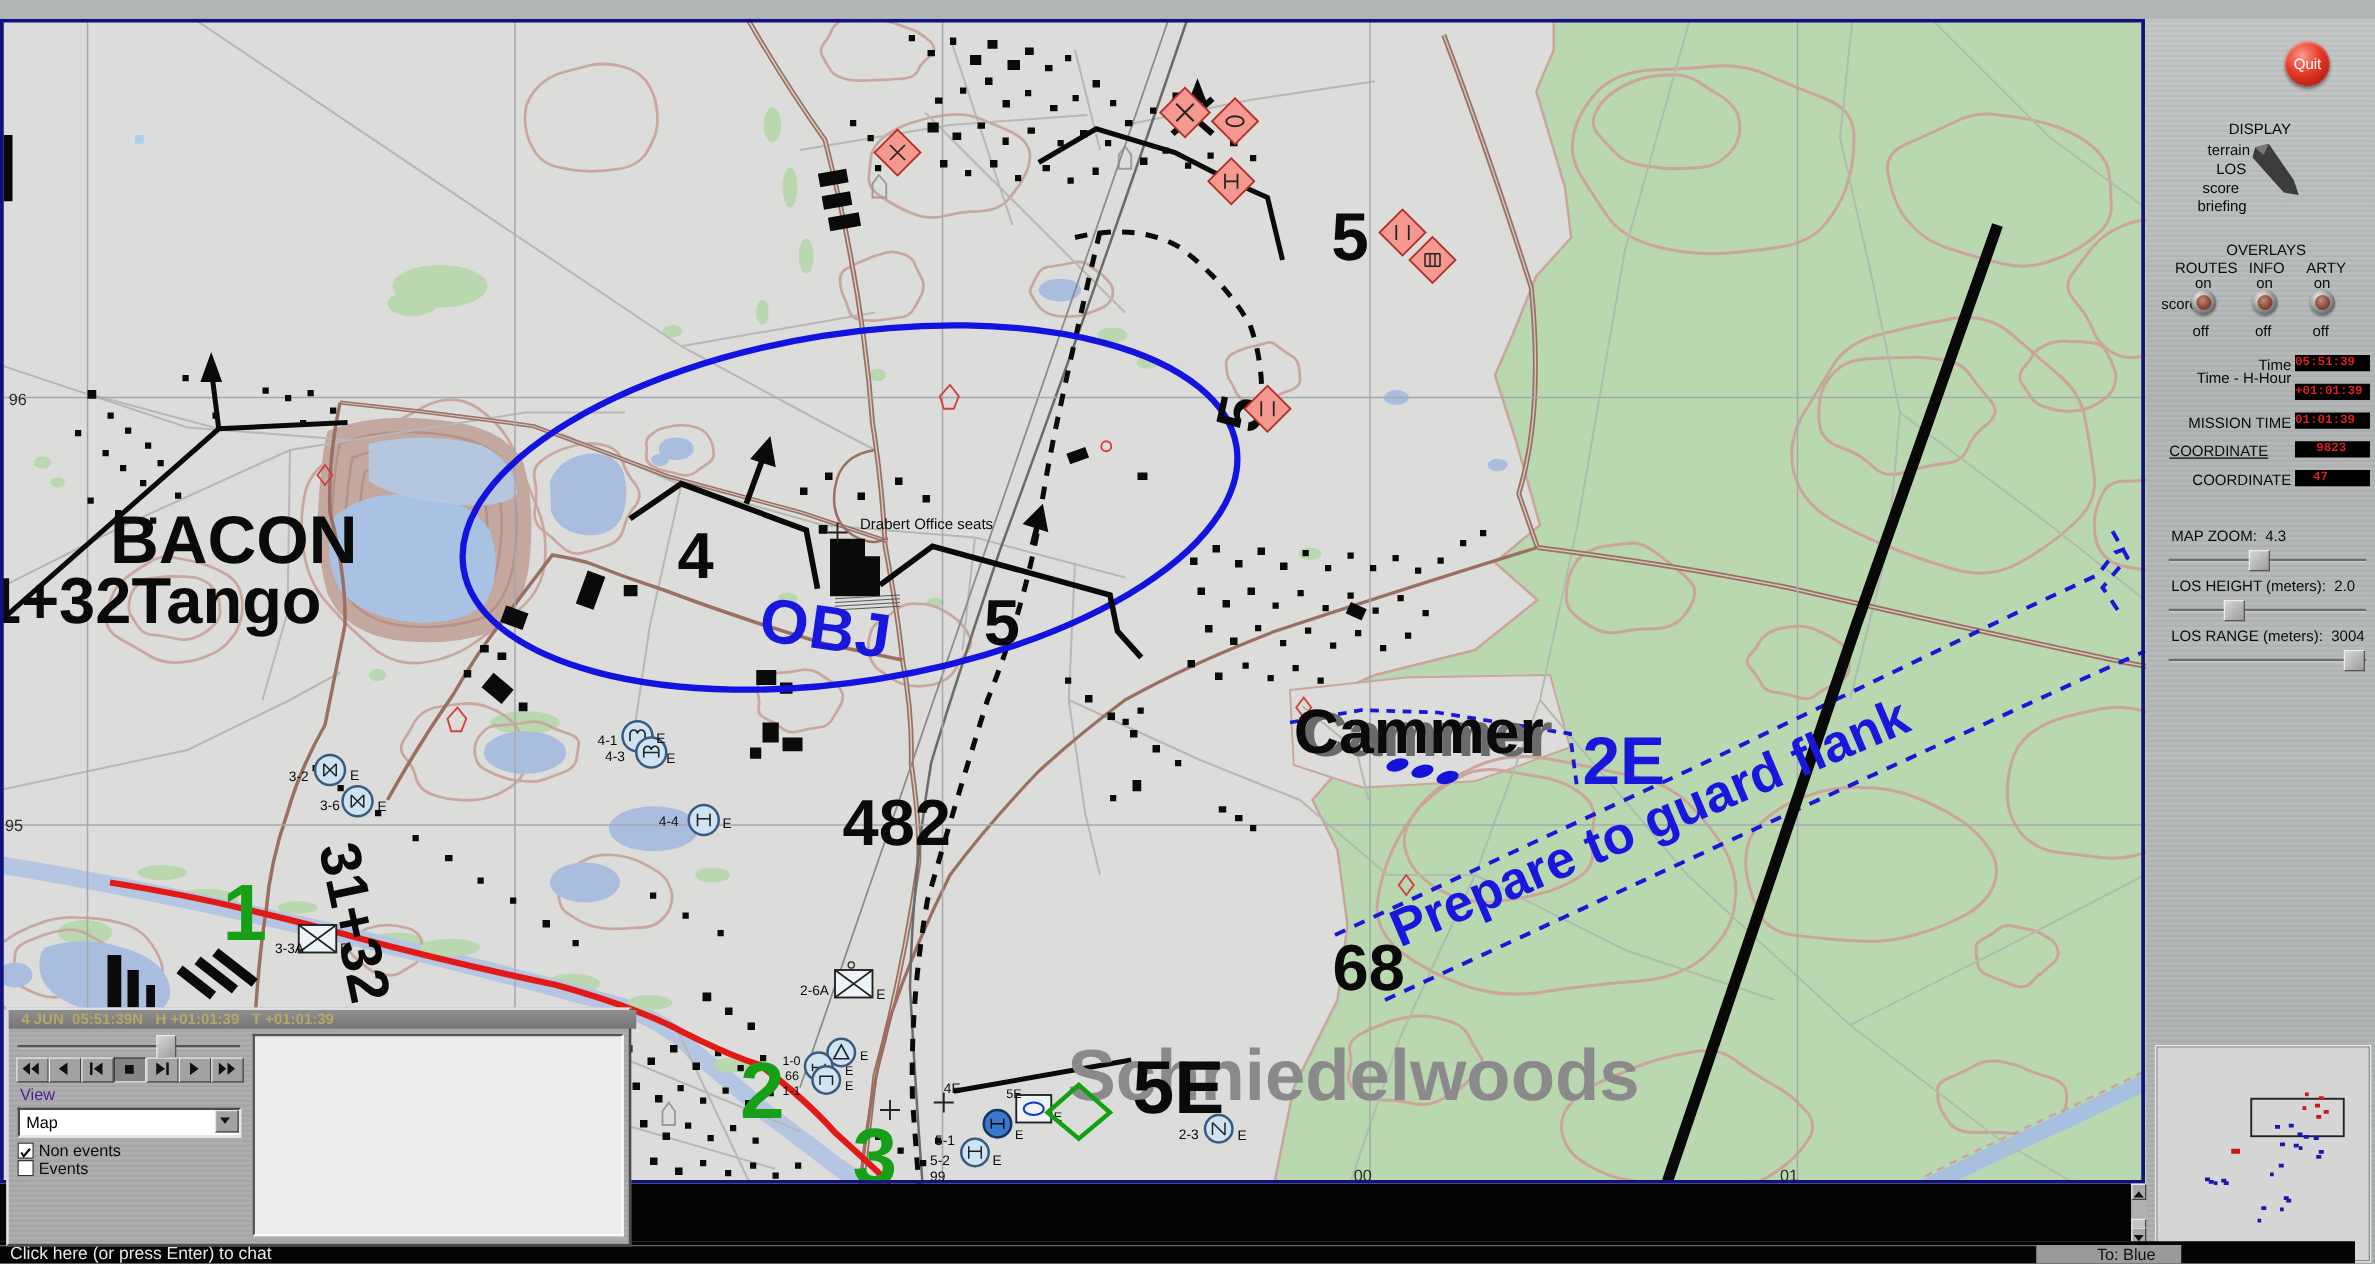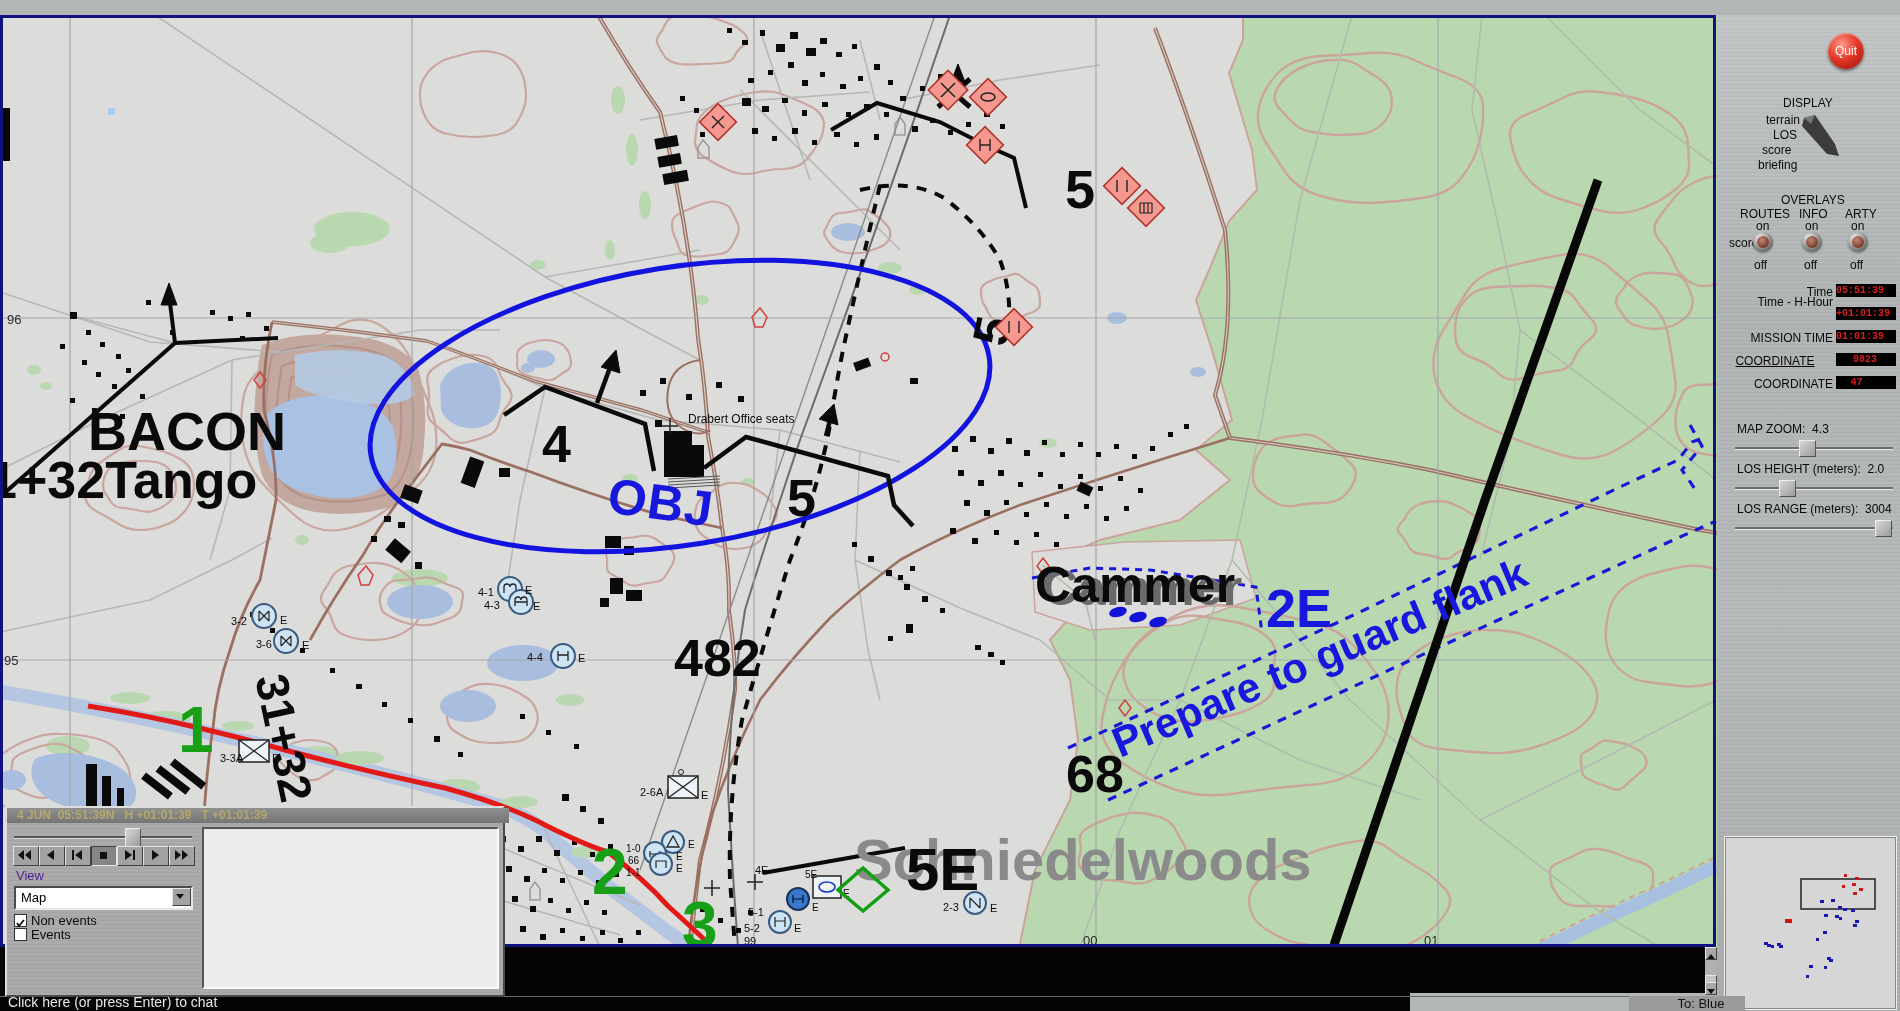--- a/index.html
+++ b/index.html
@@ -23,21 +23,21 @@
   #pbwin{position:absolute;left:5px;top:806px;width:496px;height:187px;
      background:#a9a9a9;border-top:2px solid #dedede;border-left:2px solid #dedede;
      border-right:2px solid #4a4a4a;border-bottom:2px solid #4a4a4a;}
   #pbtitle{position:absolute;left:0px;top:0px;width:492px;height:15px;
      background:linear-gradient(180deg,#8f8f8f,#757575);
      font-size:12px;font-weight:bold;color:#b5a868;padding-left:10px;white-space:pre;line-height:15px;}
   .btn{position:absolute;width:24px;height:18px;background:#a2a2a2;
       border-top:1px solid #e6e6e6;border-left:1px solid #e6e6e6;
       border-right:1px solid #3f3f3f;border-bottom:1px solid #3f3f3f;}
   #blackstrip{position:absolute;left:501px;top:947px;width:1204px;height:46px;background:#050505;}
-  #chatbar{position:absolute;left:0;top:993px;width:1410px;height:18px;background:#050505;
+  #chatbar{position:absolute;left:0;top:993px;width:1884px;height:18px;background:#050505;
      color:#e8e8e8;font-size:14px;}
   #toblue{position:absolute;left:1629px;top:996px;width:88px;height:15px;background:#9a9a9a;
      color:#111;font-size:13px;text-align:center;line-height:15px;padding-left:28px;}
   .cb{position:absolute;width:11px;height:11px;background:#fff;border:1px solid #333;}
 </style>
 </head>
 <body>
 <div id="root">
 
 

